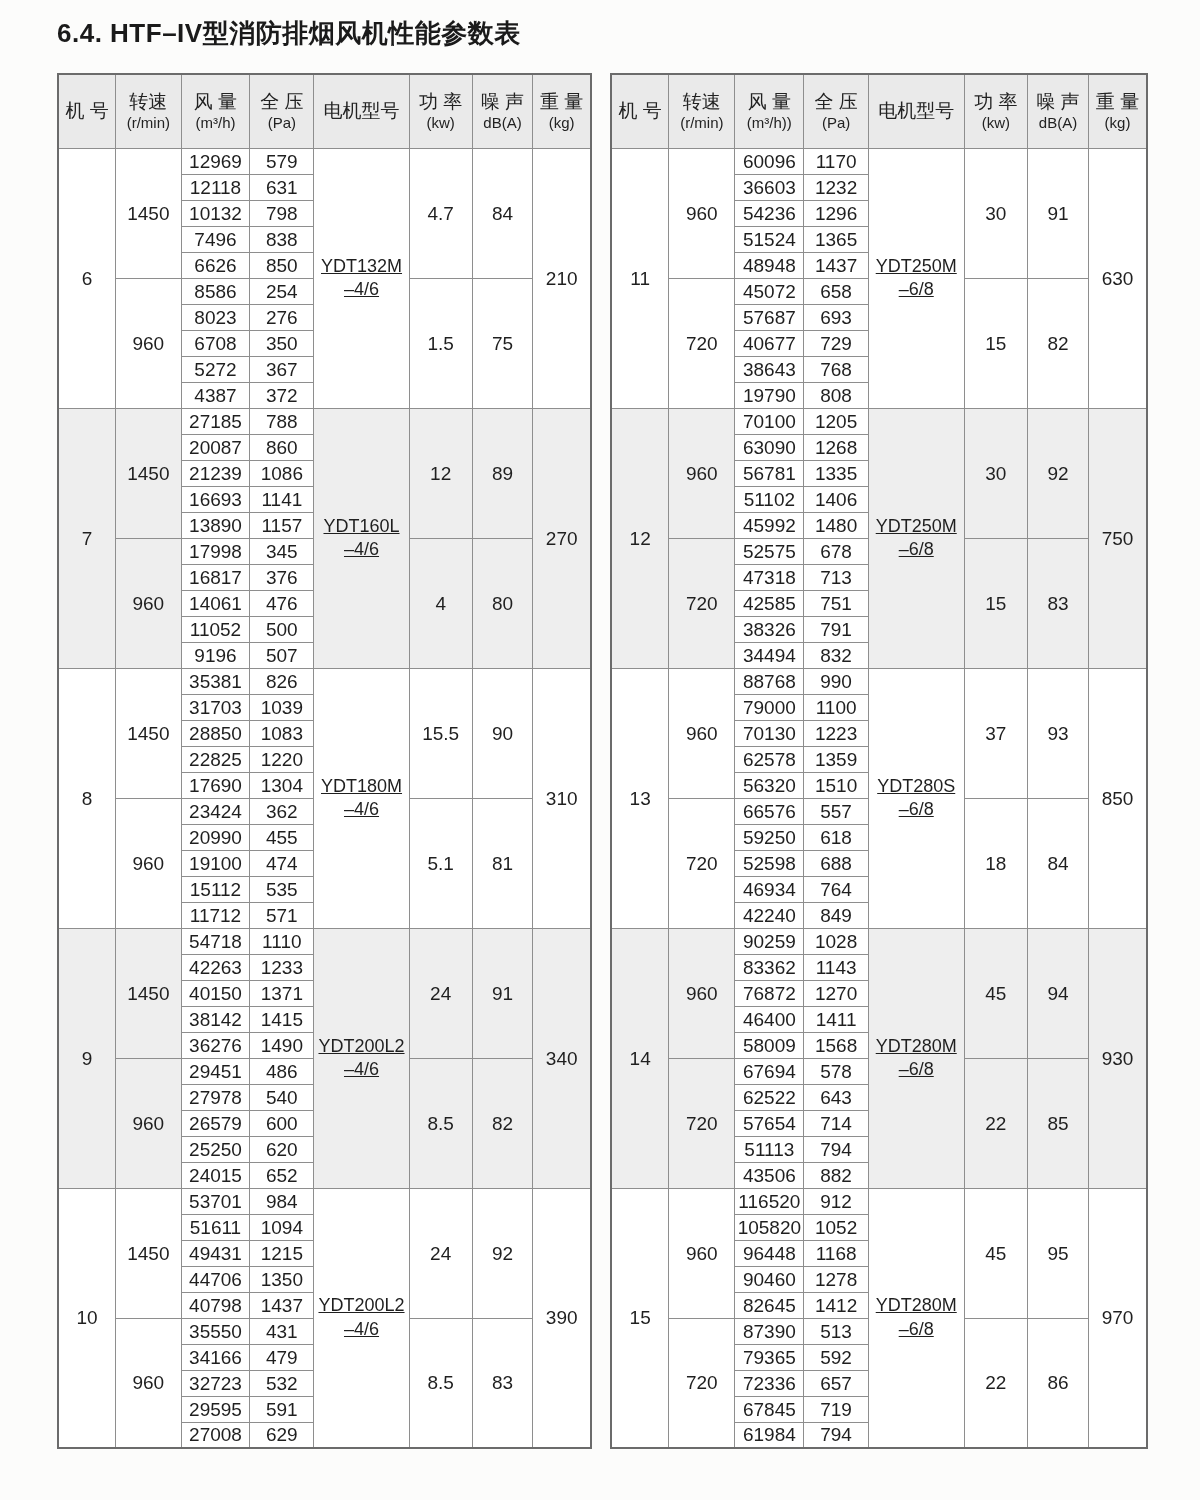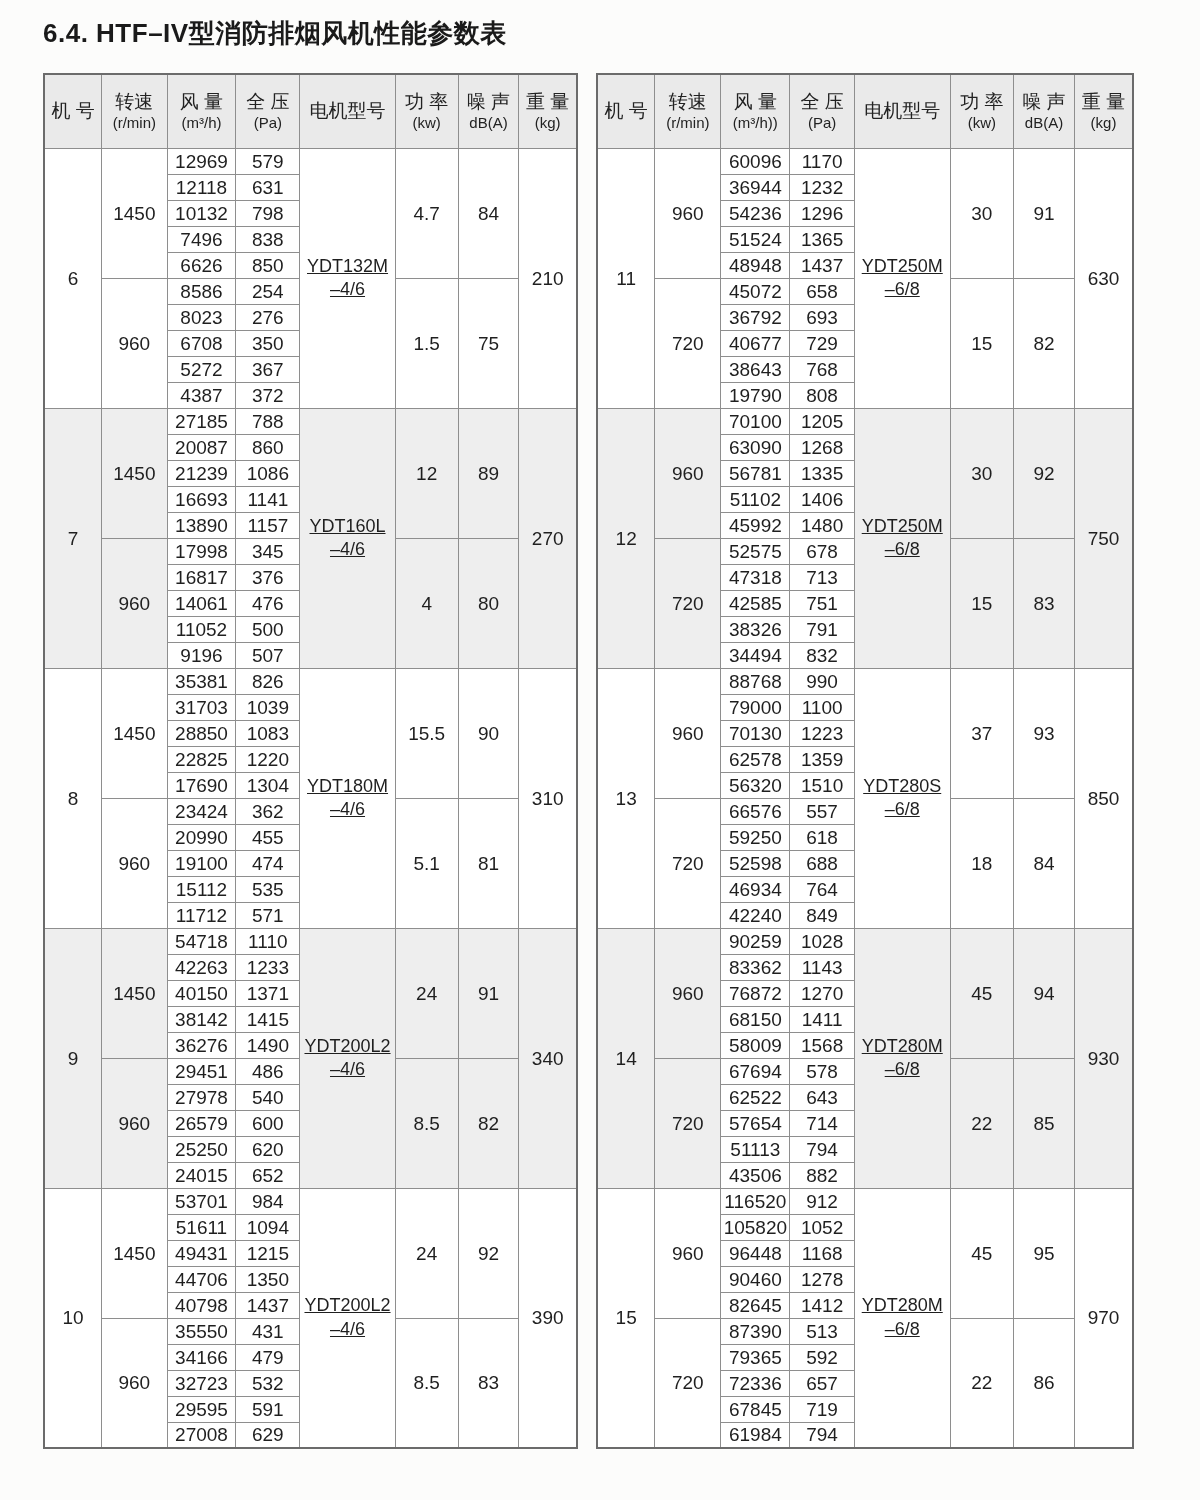--- a/index.html
+++ b/index.html
@@ -3,21 +3,21 @@
 <meta charset="utf-8">
 <style>
   html, body {
     margin: 0; padding: 0;
     width: 1200px; height: 1500px;
     background: #fcfcfb;
     font-family: "Liberation Sans", "DejaVu Sans", sans-serif;
     color: #1f1f1f;
     overflow: hidden;
   }
-  .page { padding: 16px 52px 0 43px; }
+  .page { padding: 16px 52px 0 57px; }
   .title {
     font-size: 26px;
     font-weight: bold;
     color: #1a1a1a;
     margin: 0 0 22px 0;
     letter-spacing: 0.5px;
   }
   .tables { display: flex; gap: 18px; align-items: flex-start; }
   table.fan-table {
     border-collapse: collapse;
@@ -421,21 +421,21 @@
             <td class="dcell">1170</td>
             <td rowspan="10" class="motor">
               <div>YDT250M</div>
               <div>–6/8</div>
             </td>
             <td rowspan="5" class="c">30</td>
             <td rowspan="5" class="c">91</td>
             <td rowspan="10" class="c">630</td>
           </tr>
           <tr>
-            <td class="dcell">36944</td>
+            <td class="dcell">36603</td>
             <td class="dcell">1232</td>
           </tr>
           <tr>
             <td class="dcell">54236</td>
             <td class="dcell">1296</td>
           </tr>
           <tr>
             <td class="dcell">51524</td>
             <td class="dcell">1365</td>
           </tr>
@@ -444,21 +444,21 @@
             <td class="dcell">1437</td>
           </tr>
           <tr>
             <td rowspan="5" class="c">720</td>
             <td class="dcell">45072</td>
             <td class="dcell">658</td>
             <td rowspan="5" class="c">15</td>
             <td rowspan="5" class="c">82</td>
           </tr>
           <tr>
-            <td class="dcell">36792</td>
+            <td class="dcell">57687</td>
             <td class="dcell">693</td>
           </tr>
           <tr>
             <td class="dcell">40677</td>
             <td class="dcell">729</td>
           </tr>
           <tr>
             <td class="dcell">38643</td>
             <td class="dcell">768</td>
           </tr>
@@ -585,21 +585,21 @@
           </tr>
           <tr>
             <td class="dcell">83362</td>
             <td class="dcell">1143</td>
           </tr>
           <tr>
             <td class="dcell">76872</td>
             <td class="dcell">1270</td>
           </tr>
           <tr>
-            <td class="dcell">68150</td>
+            <td class="dcell">46400</td>
             <td class="dcell">1411</td>
           </tr>
           <tr>
             <td class="dcell">58009</td>
             <td class="dcell">1568</td>
           </tr>
           <tr>
             <td rowspan="5" class="c shade">720</td>
             <td class="dcell">67694</td>
             <td class="dcell">578</td>

